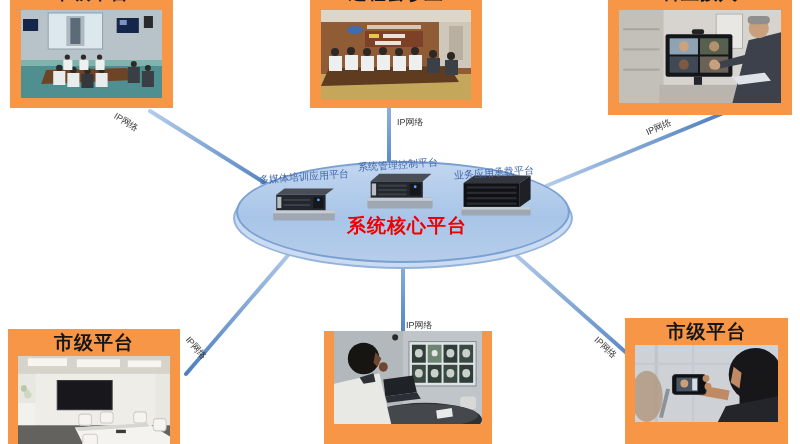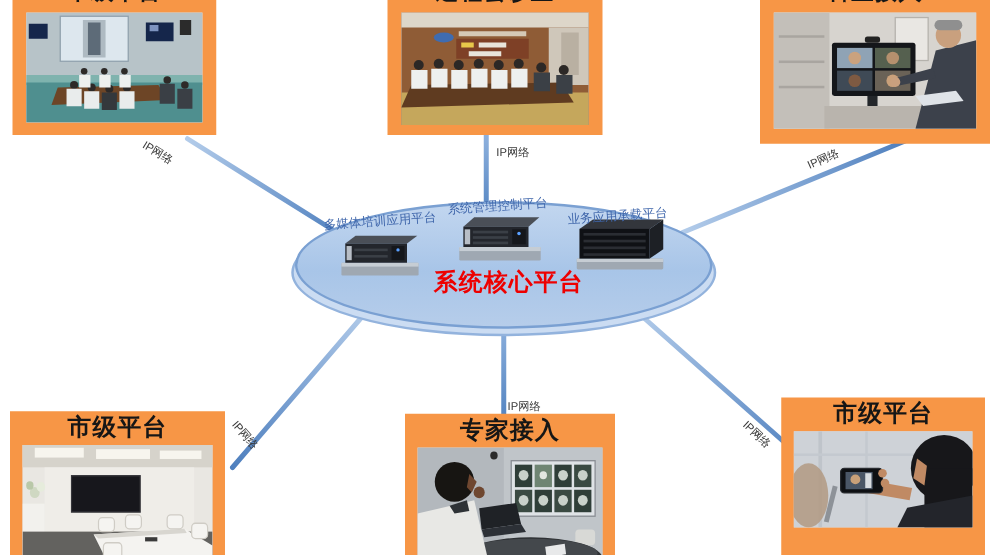--- a/index.html
+++ b/index.html
@@ -262,21 +262,20 @@
         <rect x="62" y="52" width="13" height="10" rx="3" fill="#f5f4f1" stroke="#cfccc5"></rect>
         <rect x="84" y="50" width="13" height="10" rx="3" fill="#f5f4f1" stroke="#cfccc5"></rect>
         <rect x="118" y="50" width="13" height="10" rx="3" fill="#f5f4f1" stroke="#cfccc5"></rect>
         <rect x="66" y="70" width="15" height="12" rx="3" fill="#f5f4f1" stroke="#cfccc5"></rect>
         <rect x="138" y="56" width="13" height="11" rx="3" fill="#f5f4f1" stroke="#cfccc5"></rect>
       </svg>
     </div>
   </div>
 
   <div class="node bm">
-    <div class="title">专家接入</div>
     <div class="photo">
       <svg viewBox="0 0 150 88" preserveAspectRatio="none">
         <rect width="150" height="88" fill="#b3b8bd"></rect>
         <rect x="70" width="80" height="88" fill="#c0c5c9"></rect>
         <circle cx="62" cy="6" r="3" fill="#2a2a2a"></circle>
         <rect x="76" y="10" width="68" height="42" fill="#dfe3e6" stroke="#878c92"></rect>
         <rect x="79" y="13" width="14" height="17" fill="#2f3e38"></rect>
           <circle cx="86" cy="21" r="4" fill="#c9d1ca"></circle>
         <rect x="95" y="13" width="14" height="17" fill="#6f8573"></rect>
           <circle cx="102" cy="21" r="3" fill="#e2e6e0"></circle>

